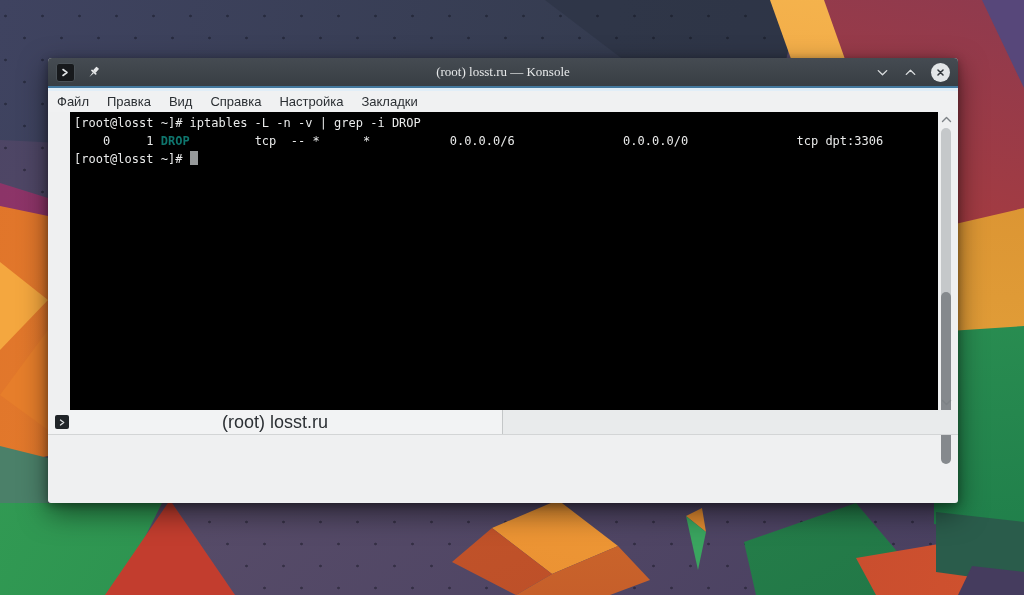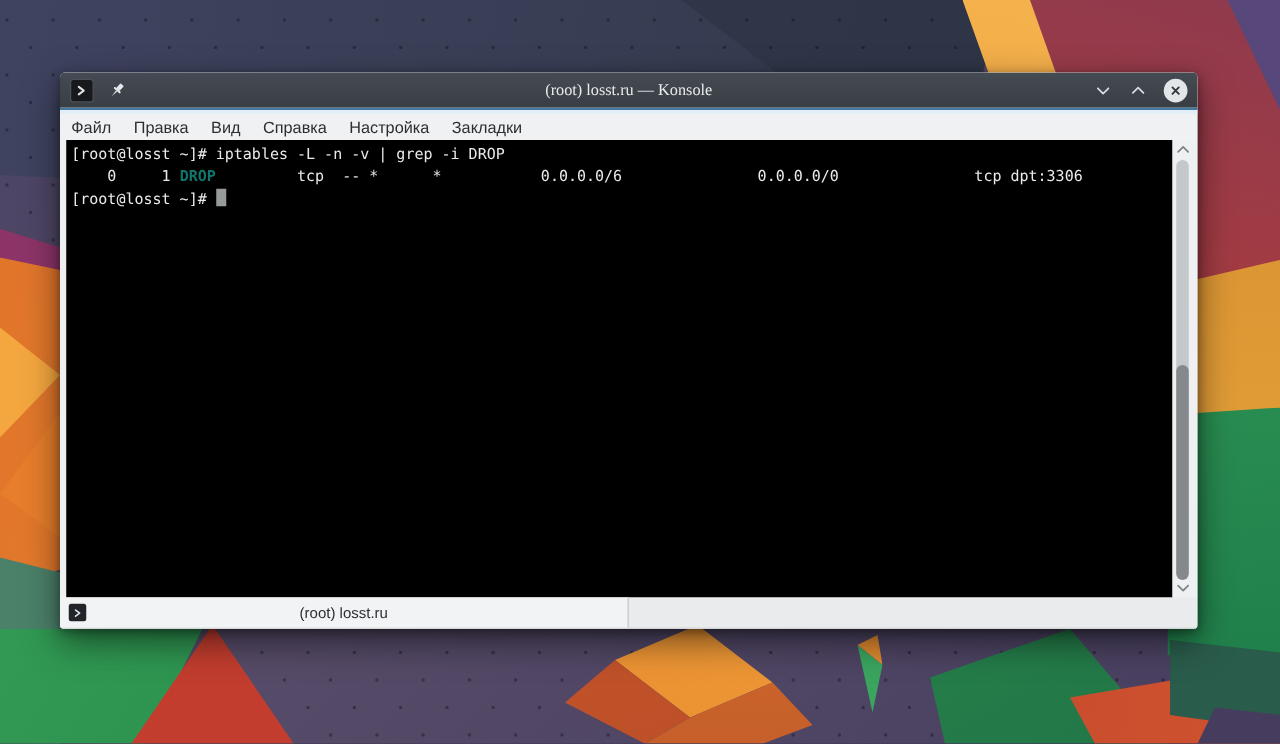--- a/index.html
+++ b/index.html
@@ -80,21 +80,21 @@
   }
   .tb-controls{margin-left:auto;display:flex;align-items:center;gap:13px;z-index:1;}
   .ctl-btn{display:flex;align-items:center;justify-content:center;cursor:default;}
   .close-btn{width:19px;height:19px;border-radius:50%;background:#e3e6e8;}
   .accent-line{height:2px;background:#44799f;}
   .menubar{
     height:24px;box-sizing:border-box;border-top:3px solid #e1eef8;
     background:#f0f1f2;display:flex;align-items:center;padding:0;
   }
   .menu-item{font-size:13px;color:#2b2f33;padding:4px 9px;cursor:default;}
-  .content{height:366px;display:flex;background:#eff0f1;padding-left:5px;padding-right:3px;}
+  .content{height:298px;display:flex;background:#eff0f1;padding-left:22px;padding-right:3px;}
   .terminal{
     flex:1;background:#000;color:#e9eaea;
     font-family:"DejaVu Sans Mono","Liberation Mono",monospace;
     font-size:12px;line-height:18px;padding:2px 0 0 4px;overflow:hidden;
   }
   .term-line{white-space:pre;height:18px;}
   .t-red{color:#0f766e;font-weight:bold;}
   .cursor{display:inline-block;width:8px;height:14px;background:#979a9b;vertical-align:-2px;}
   .scrollbar{width:17px;position:relative;background:#eff0f1;}
   .sb-arrow{position:absolute;left:2px;width:13px;height:12px;display:flex;align-items:center;justify-content:center;}
@@ -102,21 +102,21 @@
   .sb-track{position:absolute;left:3px;top:16px;bottom:15px;width:10px;background:#c5c8ca;border-radius:5px;}
   .sb-thumb{position:absolute;left:3px;top:180px;width:10px;height:172px;background:#85898d;border-radius:5px;}
   .tabbar{
     height:25px;position:relative;background:#e9ebec;
     box-shadow:inset 0 -1px 0 #d3d5d6;
   }
   .tab{
     position:absolute;left:0;top:0;height:24px;width:454px;background:#f2f3f4;
     border-right:1px solid #c4c7c8;display:flex;align-items:center;justify-content:center;
   }
-  .tab-label{font-size:12px;color:#2c3034;}
+  .tab-label{font-size:18px;color:#2c3034;}
   .tab-icon{
     position:absolute;left:7px;top:5px;width:14px;height:14px;border-radius:2px;
     background:#212529;display:flex;align-items:center;justify-content:center;
   }
 </style>
 </head>
 <body>
 
 <div class="desktop">
   <div class="shape wp-base"></div>

